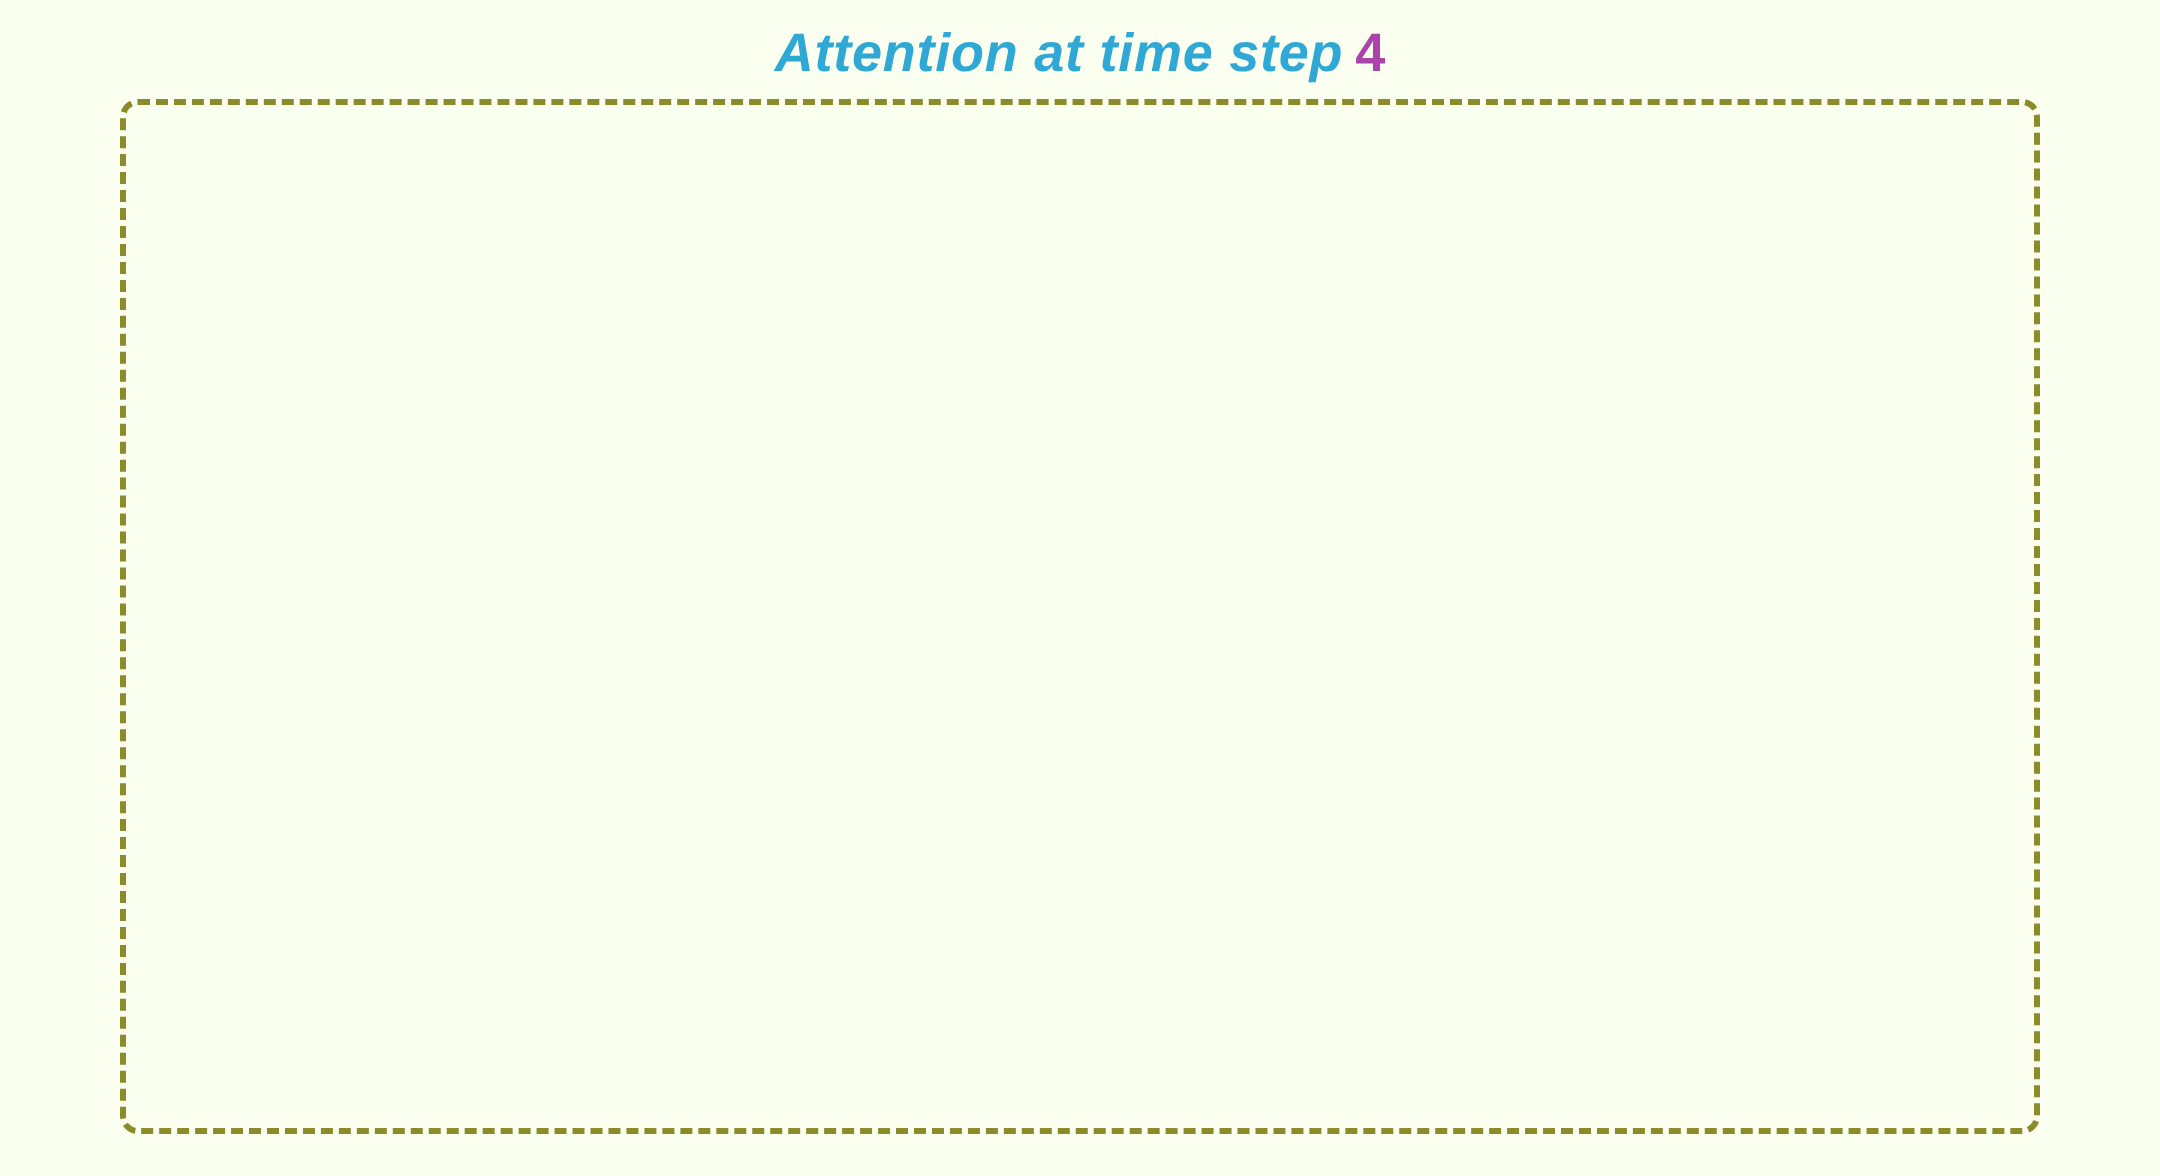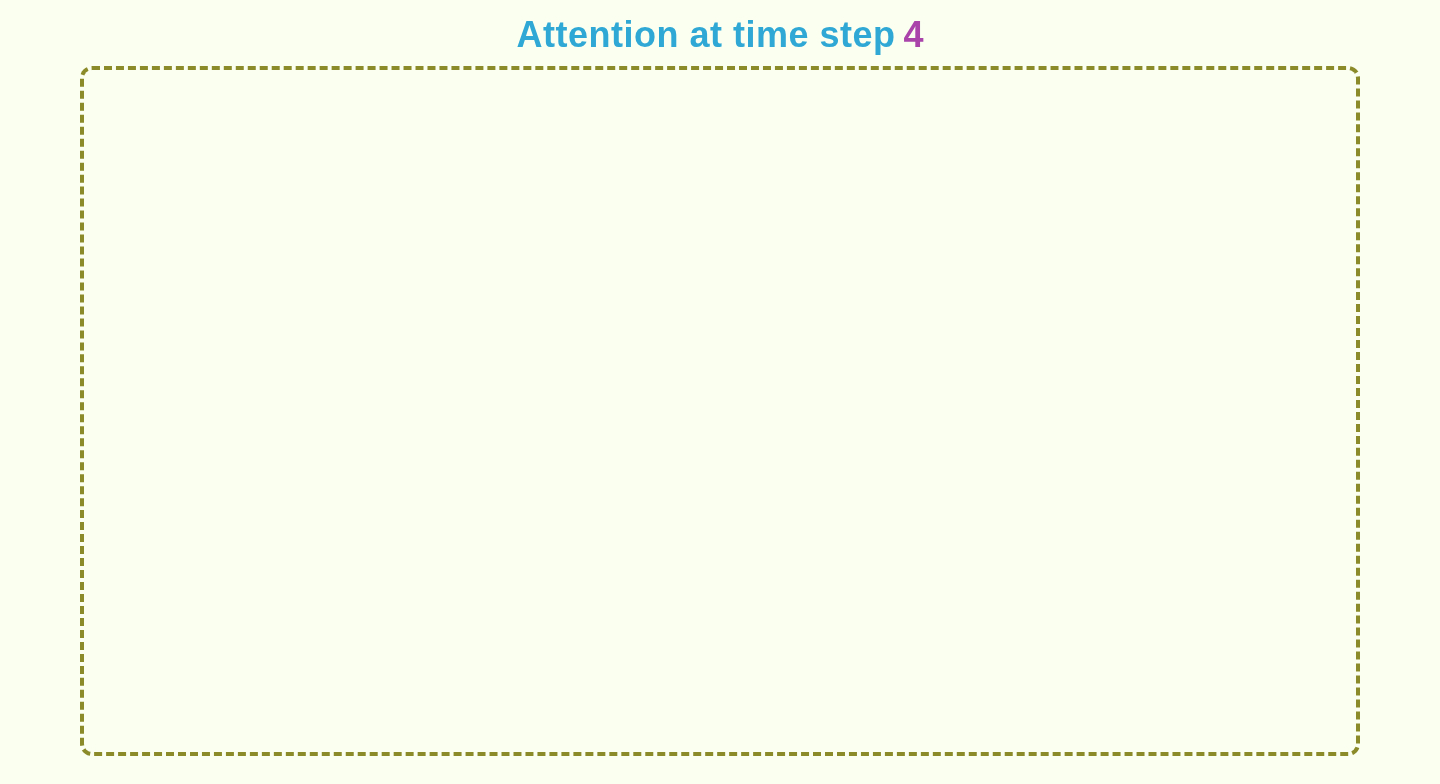--- a/index.html
+++ b/index.html
@@ -25,20 +25,21 @@
       align-items: baseline;
       gap: 8px;
     }
 
     .title-text {
       font-family: Arial, sans-serif;
       font-size: 36px;
       font-weight: bold;
       color: #2fa8d5;
       letter-spacing: 0.5px;
+      font-style: italic;
     }
 
     .title-number {
       font-family: Arial, sans-serif;
       font-size: 36px;
       font-weight: bold;
       color: #aa44aa;
     }
 
     .dashed-box {

